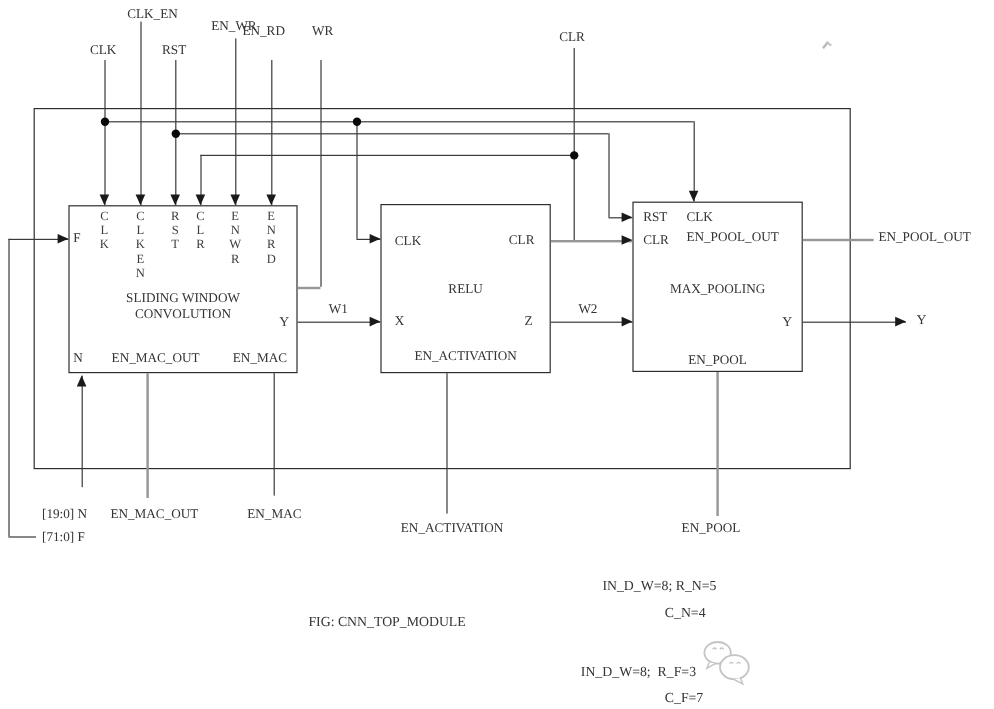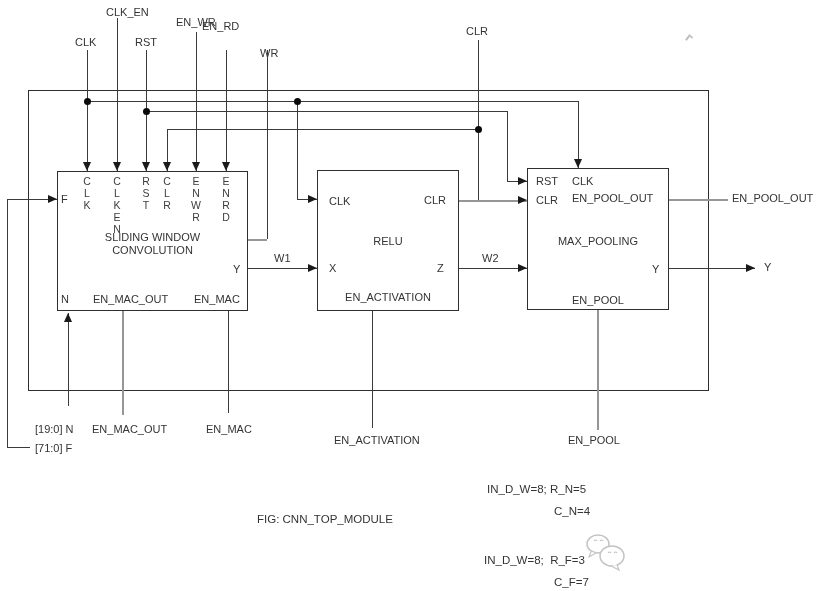--- a/index.html
+++ b/index.html
@@ -1,18 +1,18 @@
 <!DOCTYPE html>
 <html><head>
 <meta charset="utf-8">
 <style>
   html,body{margin:0;padding:0;background:#ffffff;}
   #canvas{
     position:relative;width:828px;height:591px;background:#ffffff;overflow:hidden;
-    font-family:Liberation Sans, sans-serif;
+    font-family:Liberation Serif, serif;
   }
   .lbl{
     position:absolute;font-size:11px;line-height:12px;color:#343434;
     white-space:nowrap;
   }
   .ctr{text-align:center;}
   .pre{white-space:pre-line;}
   .vpin{
     position:absolute;width:14px;text-align:center;font-size:10.5px;
     line-height:12px;color:#3d3d3d;white-space:pre-line;
@@ -38,21 +38,21 @@
 </head>
 <body>
 
 <div id="canvas">
 
   <span class="lbl" style="left:106px;top:6px;">CLK_EN</span>
   <span class="lbl" style="left:75px;top:36px;">CLK</span>
   <span class="lbl" style="left:135px;top:36px;">RST</span>
   <span class="lbl" style="left:176px;top:16px;">EN_WR</span>
   <span class="lbl" style="left:202px;top:20px;">EN_RD</span>
-  <span class="lbl" style="left:260px;top:47px;">WR</span>
+  <span class="lbl" style="left:260px;top:20px;">WR</span>
   <span class="lbl" style="left:466px;top:25px;">CLR</span>
 
   <div class="stray" style="left:687px;top:34px;"></div>
 
   <div class="block" style="left:28px;top:90px;width:681px;height:301px;"></div>
 
   <div class="block" style="left:57px;top:171px;width:191px;height:140px;"></div>
   <span class="lbl" style="left:61px;top:193px;">F</span>
   <span class="vpin" style="left:80px;top:175px;">C
 L
@@ -69,21 +69,21 @@
 L
 R</span>
   <span class="vpin" style="left:189px;top:175px;">E
 N
 W
 R</span>
   <span class="vpin" style="left:219px;top:175px;">E
 N
 R
 D</span>
-  <span class="lbl ctr pre" style="left:57px;top:231px;width:191px;line-height:13px;">SLIDING WINDOW
+  <span class="lbl ctr pre" style="left:57px;top:243px;width:191px;line-height:13px;">SLIDING WINDOW
 CONVOLUTION</span>
   <span class="lbl" style="left:233px;top:263px;">Y</span>
   <span class="lbl" style="left:61px;top:293px;">N</span>
   <span class="lbl" style="left:93px;top:293px;">EN_MAC_OUT</span>
   <span class="lbl" style="left:194px;top:293px;">EN_MAC</span>
 
   <div class="block" style="left:317px;top:170px;width:142px;height:141px;"></div>
   <span class="lbl" style="left:329px;top:195px;">CLK</span>
   <span class="lbl" style="left:424px;top:194px;">CLR</span>
   <span class="lbl ctr" style="left:317px;top:235px;width:142px;">RELU</span>
@@ -106,21 +106,21 @@
   <span class="lbl" style="left:732px;top:192px;">EN_POOL_OUT</span>
 
   <span class="lbl" style="left:35px;top:423px;">[19:0] N</span>
   <span class="lbl" style="left:92px;top:423px;">EN_MAC_OUT</span>
   <span class="lbl" style="left:206px;top:423px;">EN_MAC</span>
   <span class="lbl" style="left:35px;top:442px;">[71:0] F</span>
   <span class="lbl" style="left:334px;top:434px;">EN_ACTIVATION</span>
   <span class="lbl" style="left:568px;top:434px;">EN_POOL</span>
 
   <span class="caption" style="left:257px;top:513px;">FIG: CNN_TOP_MODULE</span>
-  <span class="caption" style="left:487px;top:483px;">IN_D_W=8; R_N=5</span>
+  <span class="caption" style="left:502px;top:483px;">IN_D_W=8; R_N=5</span>
   <span class="caption" style="left:554px;top:505px;">C_N=4</span>
   <span class="caption" style="left:484px;top:554px;">IN_D_W=8;  R_F=3</span>
   <span class="caption" style="left:554px;top:576px;">C_F=7</span>
 
   <svg width="42" height="40" style="position:absolute;left:585px;top:532px;" viewBox="0 0 42 40">
     <ellipse cx="13" cy="12" rx="11" ry="9" fill="#ffffff" stroke="#c4c4c4" stroke-width="1.5"></ellipse>
     <path d="M6 20 L4 25 L11 21" fill="#ffffff" stroke="#c4c4c4" stroke-width="1.2"></path>
     <ellipse cx="27" cy="24" rx="12" ry="10" fill="#ffffff" stroke="#c4c4c4" stroke-width="1.5"></ellipse>
     <path d="M32 33 L34 38 L26 34" fill="#ffffff" stroke="#c4c4c4" stroke-width="1.2"></path>
     <path d="M9 9 q1.5 -2 3 0 M15 9 q1.5 -2 3 0" fill="none" stroke="#c4c4c4" stroke-width="1.2"></path>

